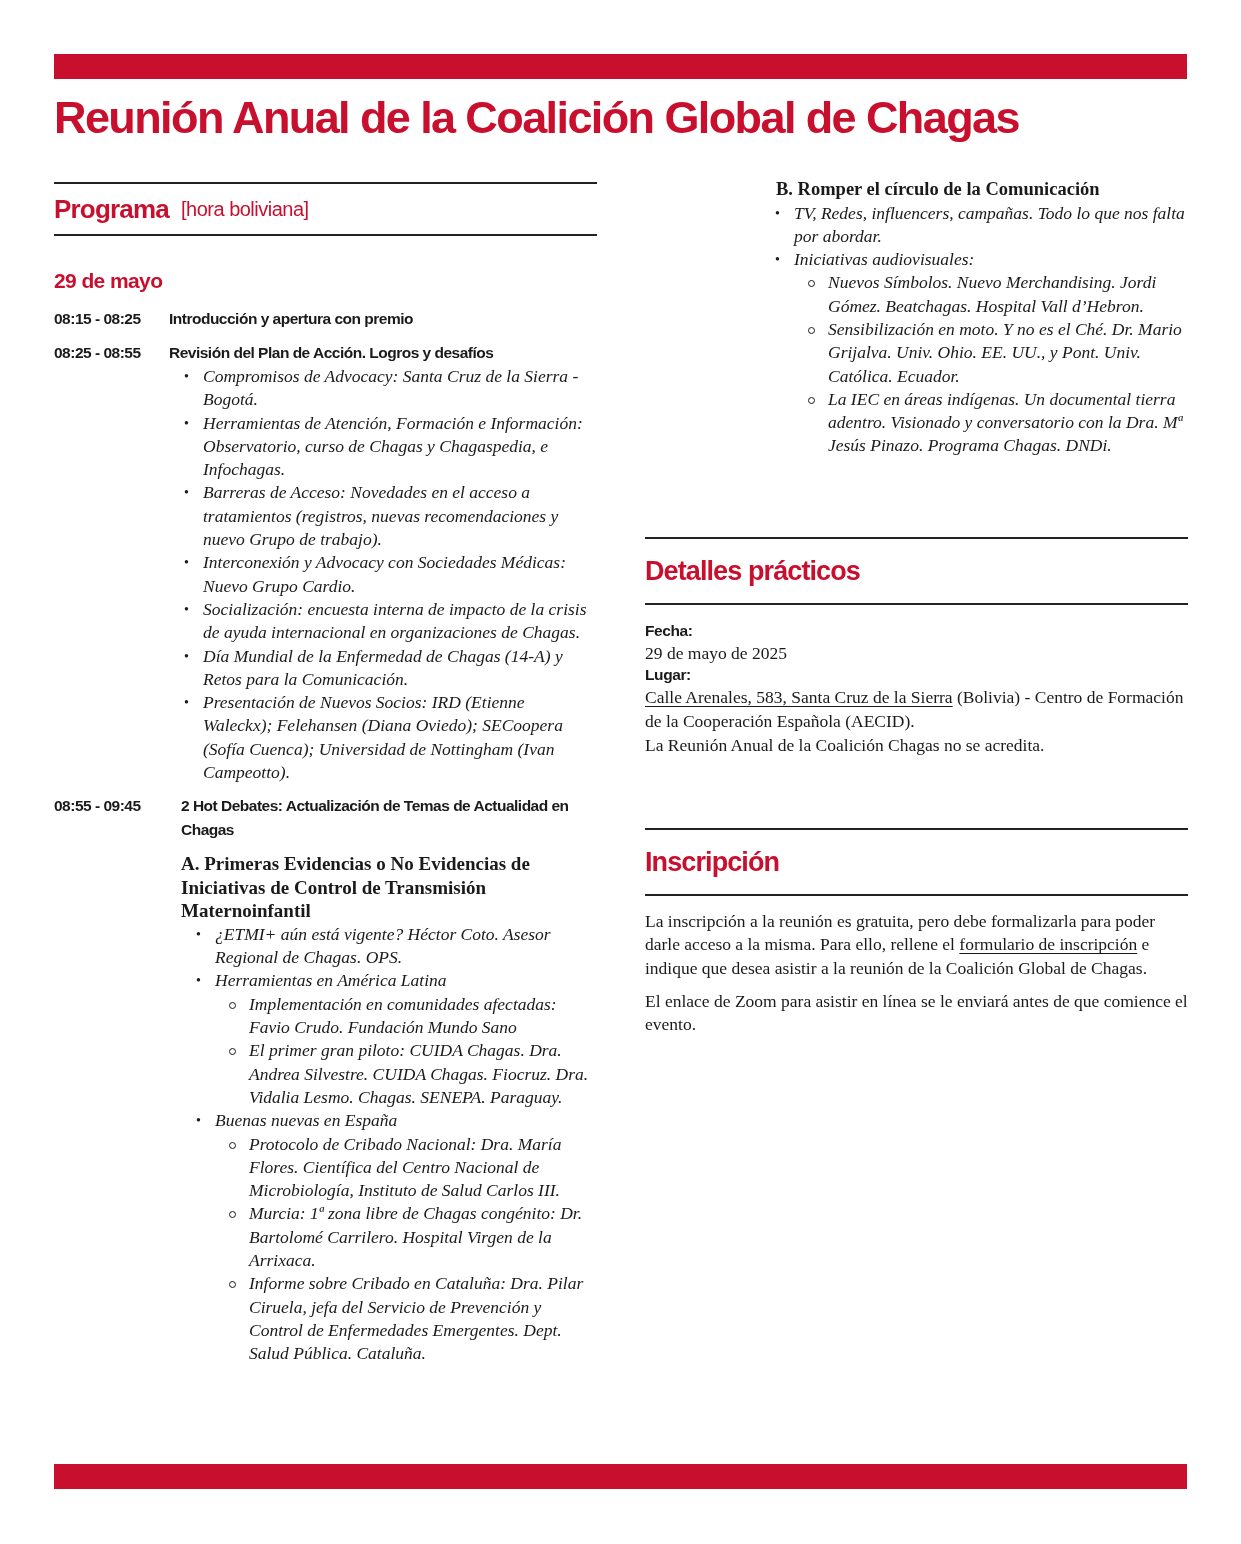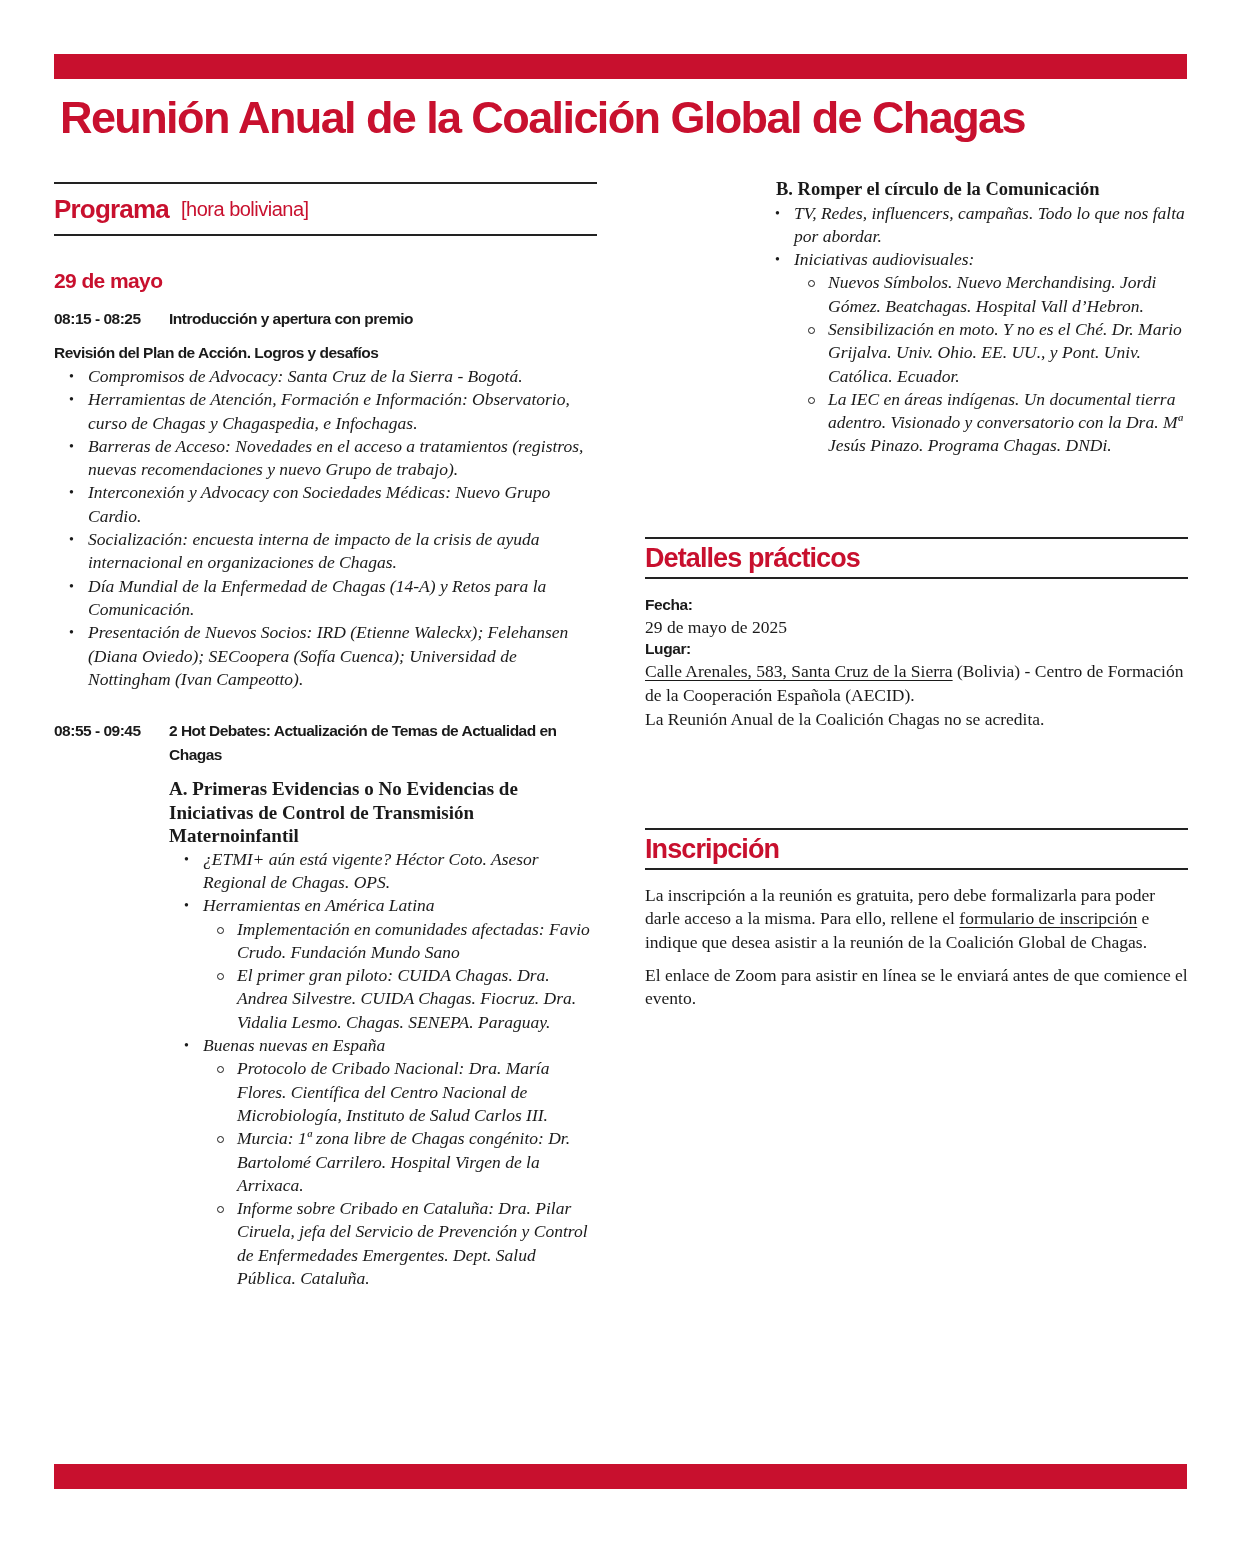--- a/index.html
+++ b/index.html
@@ -1,39 +1,39 @@
 <!DOCTYPE html>
 <html><head>
 <meta charset="utf-8">
 <style>
   html, body { margin: 0; padding: 0; background: #ffffff; }
   body { width: 1241px; height: 1544px; position: relative; overflow: hidden; color: #1a1a1a; }
   .bar { position: absolute; left: 54px; width: 1133px; background: #c8102e; }
   .bar.top { top: 54px; height: 25px; }
   .bar.bottom { top: 1464px; height: 25px; }
-  .title { position: absolute; left: 60px; top: 92px; margin: 0; font-family: "Liberation Sans", sans-serif; font-weight: 700; font-size: 45px; letter-spacing: -1.6px; color: #c8102e; white-space: nowrap; }
+  .title { position: absolute; left: 54px; top: 92px; margin: 0; font-family: "Liberation Sans", sans-serif; font-weight: 700; font-size: 45px; letter-spacing: -1.6px; color: #c8102e; white-space: nowrap; }
   .col-left { position: absolute; left: 54px; top: 182px; width: 543px; }
   .col-right { position: absolute; left: 645px; top: 178px; width: 543px; }
   .rule { border-top: 2px solid #222; }
   .prog-head { height: 50px; display: flex; align-items: center; }
   .prog-title { font-family: "Liberation Sans", sans-serif; font-weight: 700; font-size: 26px; letter-spacing: -0.8px; color: #c8102e; }
   .prog-sub { font-family: "Liberation Sans", sans-serif; font-size: 20px; color: #c8102e; margin-left: 12px; font-weight: 300; letter-spacing: -0.5px; }
   .day { font-family: "Liberation Sans", sans-serif; font-weight: 700; font-size: 21px; letter-spacing: -0.6px; color: #c8102e; margin-top: 33px; margin-bottom: 14px; }
   .session { display: flex; margin-bottom: 10px; }
   .time { width: 115px; flex: none; font-family: "Liberation Sans", sans-serif; font-weight: 700; font-size: 15.5px; letter-spacing: -0.5px; line-height: 24px; }
   .sess-body { flex: 1; }
   .sess-title { font-family: "Liberation Sans", sans-serif; font-weight: 700; font-size: 15.5px; letter-spacing: -0.5px; line-height: 24px; }
   ul { margin: 0; padding: 0; list-style: none; }
   ul.l1 { padding-left: 34px; }
   ul.l2 { padding-left: 34px; }
   li { position: relative; font-family: "Liberation Serif", serif; font-style: italic; font-size: 17.5px; line-height: 23.3px; }
   ul.l1 > li::before { content: "•"; position: absolute; left: -19px; font-style: normal; font-size: 14px; }
   ul.l2 > li::before { content: ""; position: absolute; left: -20px; top: 9px; width: 5px; height: 5px; border: 1.3px solid #1a1a1a; border-radius: 50%; }
   .subhead { font-family: "Liberation Serif", serif; font-weight: 700; font-size: 19px; line-height: 23.5px; margin-top: 10px; }
-  .sec-head { height: 38px; display: flex; align-items: center; font-family: "Liberation Sans", sans-serif; font-weight: 700; font-size: 27px; letter-spacing: -0.9px; color: #c8102e; }
+  .sec-head { height: 64px; display: flex; align-items: center; font-family: "Liberation Sans", sans-serif; font-weight: 700; font-size: 27px; letter-spacing: -0.9px; color: #c8102e; }
   .label { font-family: "Liberation Sans", sans-serif; font-weight: 700; font-size: 15.5px; letter-spacing: -0.4px; line-height: 20px; }
   .val { font-family: "Liberation Serif", serif; font-size: 17.5px; line-height: 24px; }
   .val a, p a { color: #1a1a1a; text-decoration: underline; text-underline-offset: 3px; text-decoration-thickness: 1px; }
   p.body { margin: 0; font-family: "Liberation Serif", serif; font-size: 17.5px; line-height: 23.3px; }
 </style>
 </head>
 <body>
 
 <div class="bar top"></div>
 <h1 class="title">Reunión Anual de la Coalición Global de Chagas</h1>
@@ -49,35 +49,36 @@
   <div class="day">29 de mayo</div>
 
   <div class="session">
     <div class="time">08:15 - 08:25</div>
     <div class="sess-body">
       <div class="sess-title">Introducción y apertura con premio</div>
     </div>
   </div>
 
   <div class="session">
+    <div class="time">08:25 - 08:55</div>
     <div class="sess-body">
       <div class="sess-title">Revisión del Plan de Acción. Logros y desafíos</div>
       <ul class="l1">
         <li>Compromisos de Advocacy: Santa Cruz de la Sierra - Bogotá.</li>
         <li>Herramientas de Atención, Formación e Información: Observatorio, curso de Chagas y Chagaspedia, e Infochagas.</li>
         <li>Barreras de Acceso: Novedades en el acceso a tratamientos (registros, nuevas recomendaciones y nuevo Grupo de trabajo).</li>
         <li>Interconexión y Advocacy con Sociedades Médicas: Nuevo Grupo Cardio.</li>
         <li>Socialización: encuesta interna de impacto de la crisis de ayuda internacional en organizaciones de Chagas.</li>
         <li>Día Mundial de la Enfermedad de Chagas (14-A) y Retos para la Comunicación.</li>
         <li>Presentación de Nuevos Socios: IRD (Etienne Waleckx); Felehansen (Diana Oviedo); SECoopera (Sofía Cuenca); Universidad de Nottingham (Ivan Campeotto).</li>
       </ul>
     </div>
   </div>
 
-  <div class="session" style="margin-top:28px;">
+  <div class="session" style="margin-top:10px;gap:12px;">
     <div class="time">08:55 - 09:45</div>
     <div class="sess-body">
       <div class="sess-title">2 Hot Debates: Actualización de Temas de Actualidad en Chagas</div>
       <div class="subhead">A. Primeras Evidencias o No Evidencias de Iniciativas de Control de Transmisión Maternoinfantil</div>
       <ul class="l1">
         <li>¿ETMI+ aún está vigente? Héctor Coto. Asesor Regional de Chagas. OPS.</li>
         <li>
           <span>Herramientas en América Latina</span>
           <ul class="l2">
             <li>Implementación en comunidades afectadas: Favio Crudo. Fundación Mundo Sano</li>

